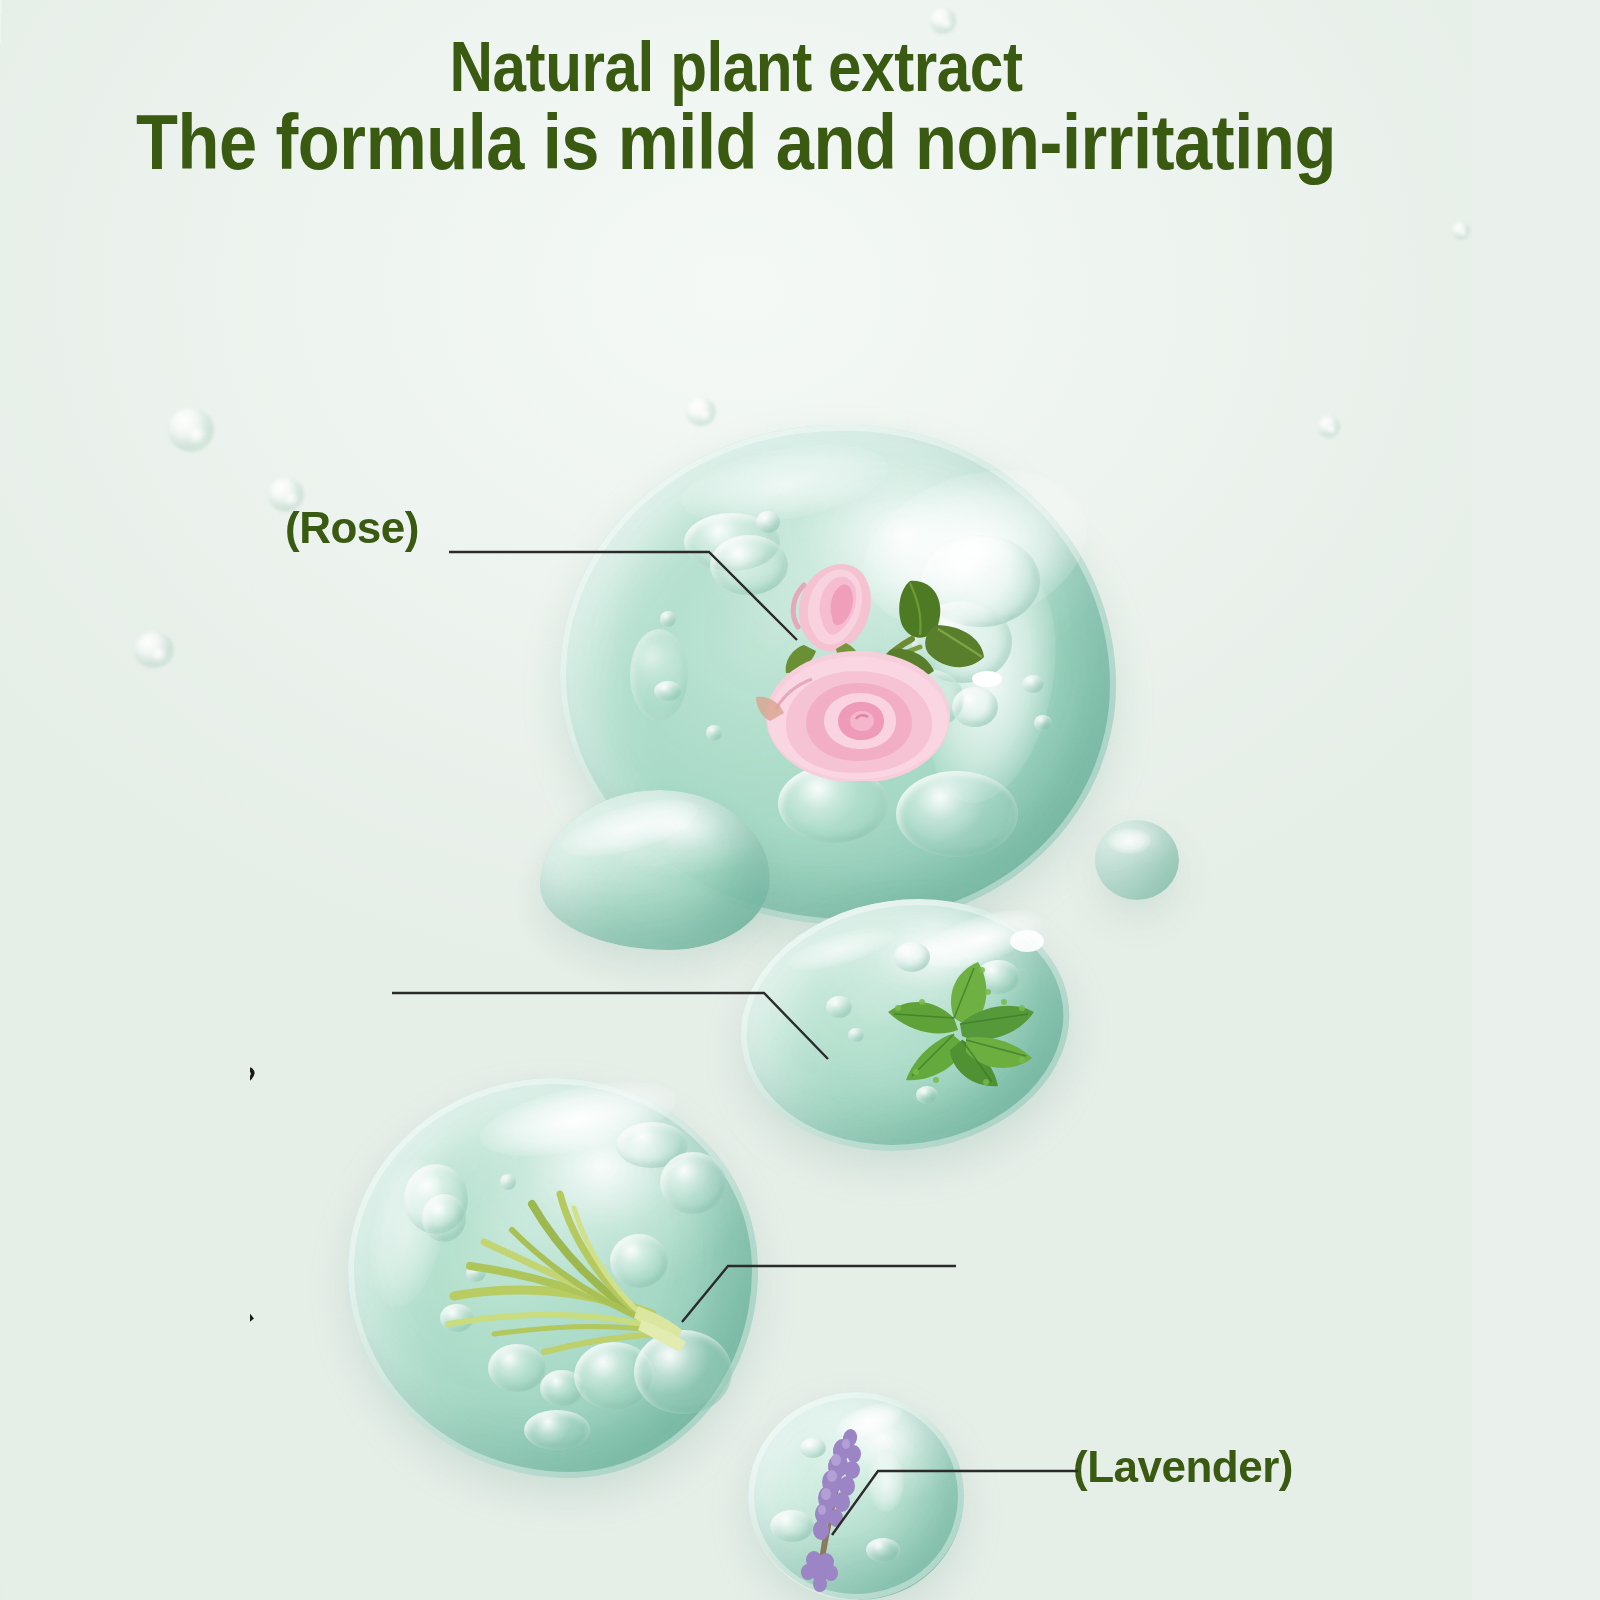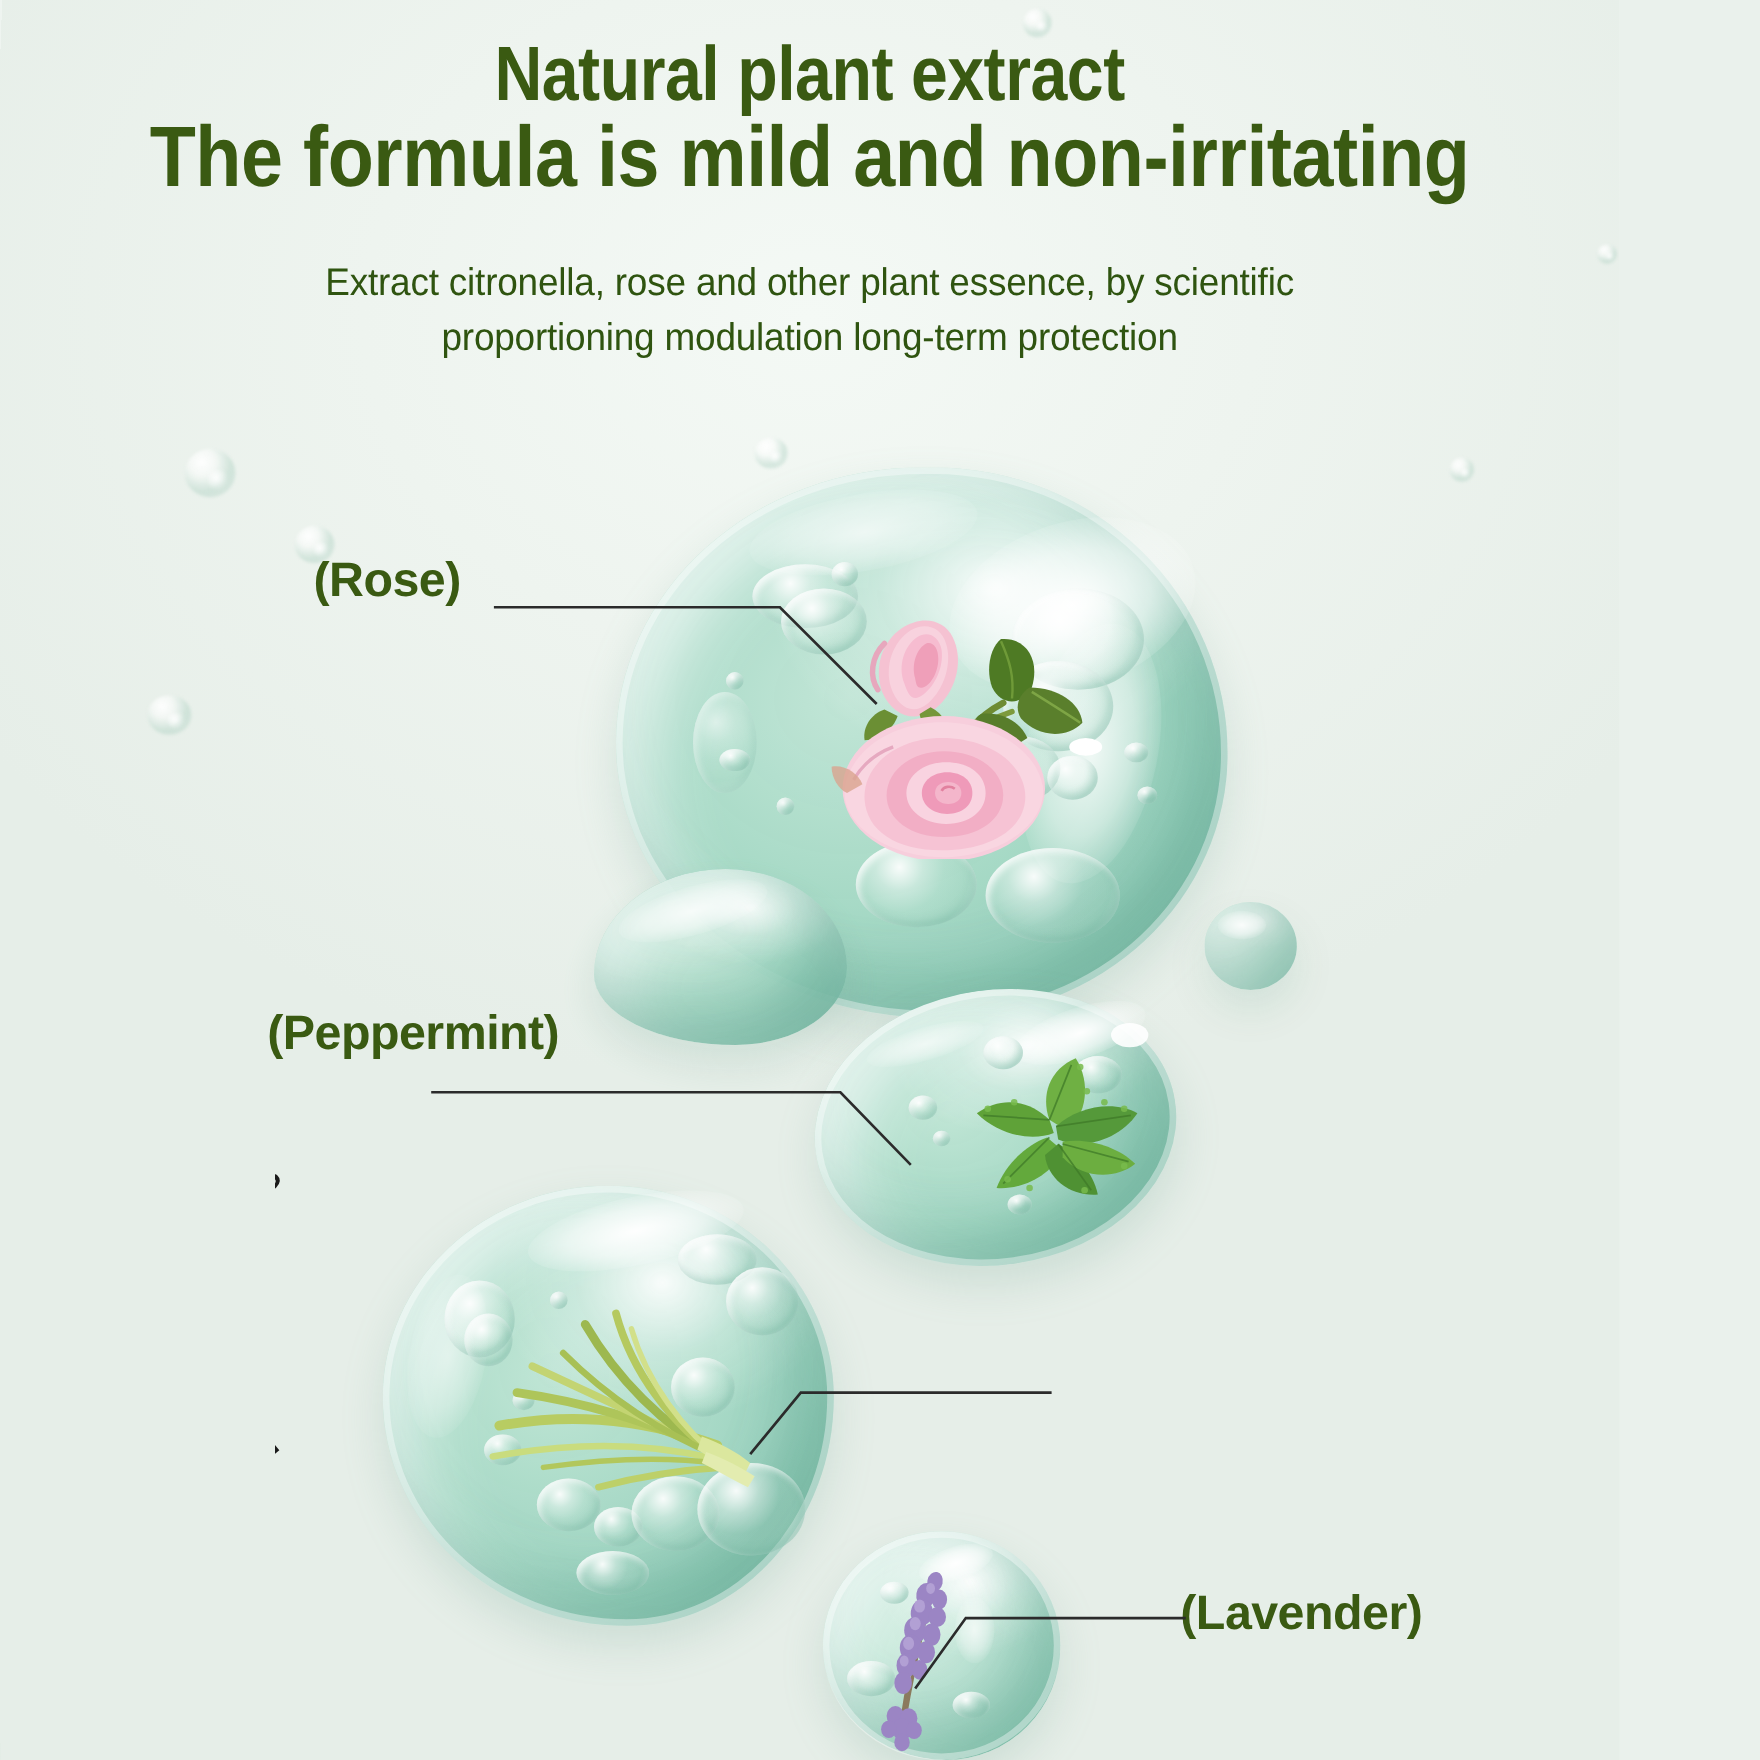--- a/index.html
+++ b/index.html
@@ -129,24 +129,20 @@
   <div class="drop" style="left:686px;top:398px;width:30px;height:28px;"></div>
   <div class="drop" style="left:1532px;top:404px;width:30px;height:28px;"></div>
   <div class="drop" style="left:1318px;top:416px;width:22px;height:22px;"></div>
   <div class="drop" style="left:1452px;top:222px;width:18px;height:18px;"></div>
 
   <h1 id="headline">
     <span class="l1">Natural plant extract</span>
     <span class="l2">The formula is mild and non-irritating</span>
   </h1>
 
-  <p id="subhead">
-    <span>Extract citronella, rose and other plant essence, by scientific</span>
-    <span>proportioning modulation long-term protection</span>
-  </p>
 
   <div class="gel" style="left:560px;top:425px;width:556px;height:500px;">
     <div class="body" style="border-radius:50% 48% 46% 52% / 50% 52% 48% 50%;"></div>
     <div class="rim" style="border-radius:50% 48% 46% 52% / 50% 52% 48% 50%;"></div>
 
     <div class="hl" style="left:300px;top:50px;width:230px;height:150px;transform:rotate(-18deg);"></div>
     <div class="hl" style="left:372px;top:140px;width:120px;height:240px;transform:rotate(12deg);opacity:.85;"></div>
     <div class="hl" style="left:120px;top:24px;width:210px;height:70px;transform:rotate(-10deg);opacity:.7;"></div>
 
     <div class="bub" style="left:124px;top:88px;width:96px;height:58px;border-radius:50%;"></div>
@@ -353,21 +349,20 @@
         <ellipse cx="44" cy="174" rx="7" ry="8"></ellipse>
       </g>
     </svg>
   </div>
 
   <div class="lbl" style="left:285px;top:503px;">(Rose)</div>
   <svg class="leader" viewBox="0 0 420 140" style="left:447px;top:522px;width:420px;height:140px;">
     <path d="M 2 30 L 262 30 L 350 118"></path>
   </svg>
 
-  <div class="lbl" style="left:243px;top:915px;">(Peppermint)</div>
   <svg class="leader" viewBox="0 0 440 120" style="left:390px;top:985px;width:440px;height:120px;">
     <path d="M 2 8 L 374 8 L 438 74"></path>
   </svg>
 
   <svg class="leader" viewBox="0 0 280 140" style="left:680px;top:1258px;width:280px;height:140px;">
     <path d="M 276 8 L 48 8 L 2 64"></path>
   </svg>
 
   <div class="lbl" style="left:1073px;top:1442px;">(Lavender)</div>
   <svg class="leader" viewBox="0 0 250 140" style="left:830px;top:1465px;width:250px;height:140px;">

